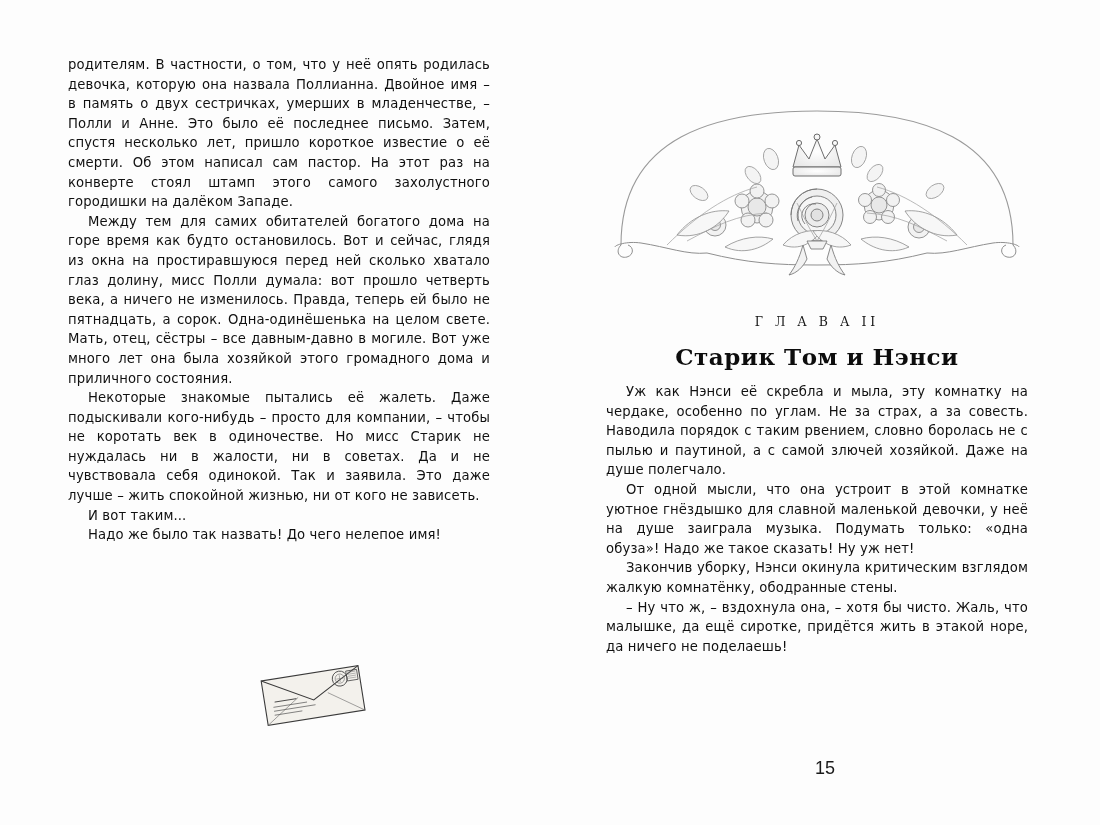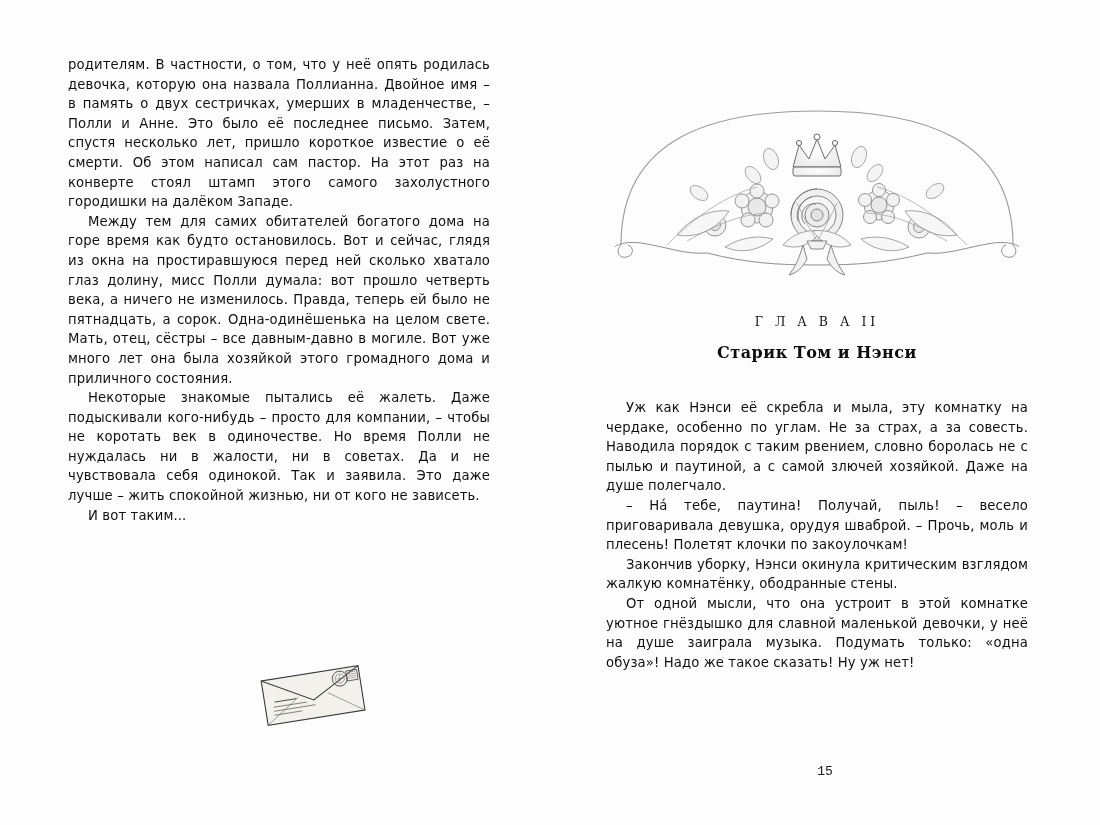--- a/index.html
+++ b/index.html
@@ -69,35 +69,35 @@
   .chapter-number {
     font-family: "DejaVu Serif", serif;
     font-size: 12.5px;
     letter-spacing: 4px;
     color: #161616;
     margin-bottom: 14px;
   }
   .chapter-title {
     font-family: "DejaVu Serif", serif;
     font-weight: bold;
-    font-size: 16px;
+    font-size: 23px;
     letter-spacing: 0.5px;
     color: #0d0d0d;
   }
   .right-text {
-    margin-top: 36px;
+    margin-top: 12px;
   }
   .folio {
     position: absolute;
     bottom: 46px;
     left: 0;
     right: 0;
     text-align: center;
-    font-family: Liberation Mono, monospace;
-    font-size: 13px;
+    font-family: Liberation Sans, sans-serif;
+    font-size: 18px;
     color: #1a1a1a;
   }
   
   .envelope-vignette {
     position: absolute;
     left: 248px;
     top: 655px;
     width: 130px;
     height: 78px;
   }
@@ -107,22 +107,23 @@
 </style>
 </head>
 <body>
 
 <div class="spread">
 
   <div class="page page-left">
     <div class="body-text">
       <p class="noindent">родителям. В частности, о том, что у неё опять родилась девочка, которую она назвала Поллианна. Двойное имя – в память о двух сестричках, умерших в младенчестве, – Полли и Анне. Это было её последнее письмо. Затем, спустя несколько лет, пришло короткое известие о её смерти. Об этом написал сам пастор. На этот раз на конверте стоял штамп этого самого захолустного городишки на далёком Западе.</p>
       <p>Между тем для самих обитателей богатого дома на горе время как будто остановилось. Вот и сейчас, глядя из окна на простиравшуюся перед ней сколько хватало глаз долину, мисс Полли думала: вот прошло четверть века, а ничего не изменилось. Правда, теперь ей было не пятнадцать, а сорок. Одна-одинёшенька на целом свете. Мать, отец, сёстры – все давным-давно в могиле. Вот уже много лет она была хозяйкой этого громадного дома и приличного состояния.</p>
-      <p>Некоторые знакомые пытались её жалеть. Даже подыскивали кого-нибудь – просто для компании, – чтобы не коротать век в одиночестве. Но время Полли не нуждалась ни в жалости, ни в советах. Да и не чувствовала себя одинокой. Так и заявила. Это даже лучше – жить спокойной жизнью, ни от кого не зависеть.</p>
+      <p>Некоторые знакомые пытались её жалеть. Даже подыскивали кого-нибудь – просто для компании, – чтобы не коротать век в одиночестве. Но мисс Старик не нуждалась ни в жалости, ни в советах. Да и не чувствовала себя одинокой. Так и заявила. Это даже лучше – жить спокойной жизнью, ни от кого не зависеть.</p>
       <p>И вот таким...</p>
+      <p>Надо же было так назвать! До чего нелепое имя!</p>
     </div>
 
     <div class="envelope-vignette">
       <svg viewBox="0 0 130 78" xmlns="http://www.w3.org/2000/svg">
         <g transform="rotate(-9 65 40)">
           <rect x="16" y="18" width="98" height="45" fill="#f3f1ec" stroke="#3a3a3a" stroke-width="1.1"></rect>
           <path d="M16 18 L65 45 L114 18" fill="none" stroke="#3a3a3a" stroke-width="1"></path>
           <path d="M16 63 L50 40 M114 63 L80 40" fill="none" stroke="#6e6e6e" stroke-width="0.6"></path>
           <circle cx="94" cy="28" r="7.5" fill="none" stroke="#4a4a4a" stroke-width="0.9"></circle>
           <circle cx="94" cy="28" r="4.6" fill="none" stroke="#6d6d6d" stroke-width="0.6"></circle>
@@ -237,21 +238,21 @@
       </svg>
     </div>
 
     <div class="chapter-block">
       <div class="chapter-number">Г Л А В А  II</div>
       <div class="chapter-title">Старик Том и Нэнси</div>
     </div>
 
     <div class="body-text right-text">
       <p>Уж как Нэнси её скребла и мыла, эту комнатку на чердаке, особенно по углам. Не за страх, а за совесть. Наводила порядок с таким рвением, словно боролась не с пылью и паутиной, а с самой злючей хозяйкой. Даже на душе полегчало.</p>
-      <p>– Нá тебе, паутина! Получай, пыль! – весело приговаривала девушка, орудуя шваброй. – Прочь, моль и плесень! Полетят клочки по закоулочкам!</p>
+      <p>От одной мысли, что она устроит в этой комнатке уютное гнёздышко для славной маленькой девочки, у неё на душе заиграла музыка. Подумать только: «одна обуза»! Надо же такое сказать! Ну уж нет!</p>
       <p>Закончив уборку, Нэнси окинула критическим взглядом жалкую комнатёнку, ободранные стены.</p>
-      <p>От одной мысли, что она устроит в этой комнатке уютное гнёздышко для славной маленькой девочки, у неё на душе заиграла музыка. Подумать только: «одна обуза»! Надо же такое сказать! Ну уж нет!</p>
+      <p>– Ну что ж, – вздохнула она, – хотя бы чисто. Жаль, что малышке, да ещё сиротке, придётся жить в этакой норе, да ничего не поделаешь!</p>
     </div>
 
     <div class="folio">15</div>
   </div>
 
 </div>
 
 </body></html>

